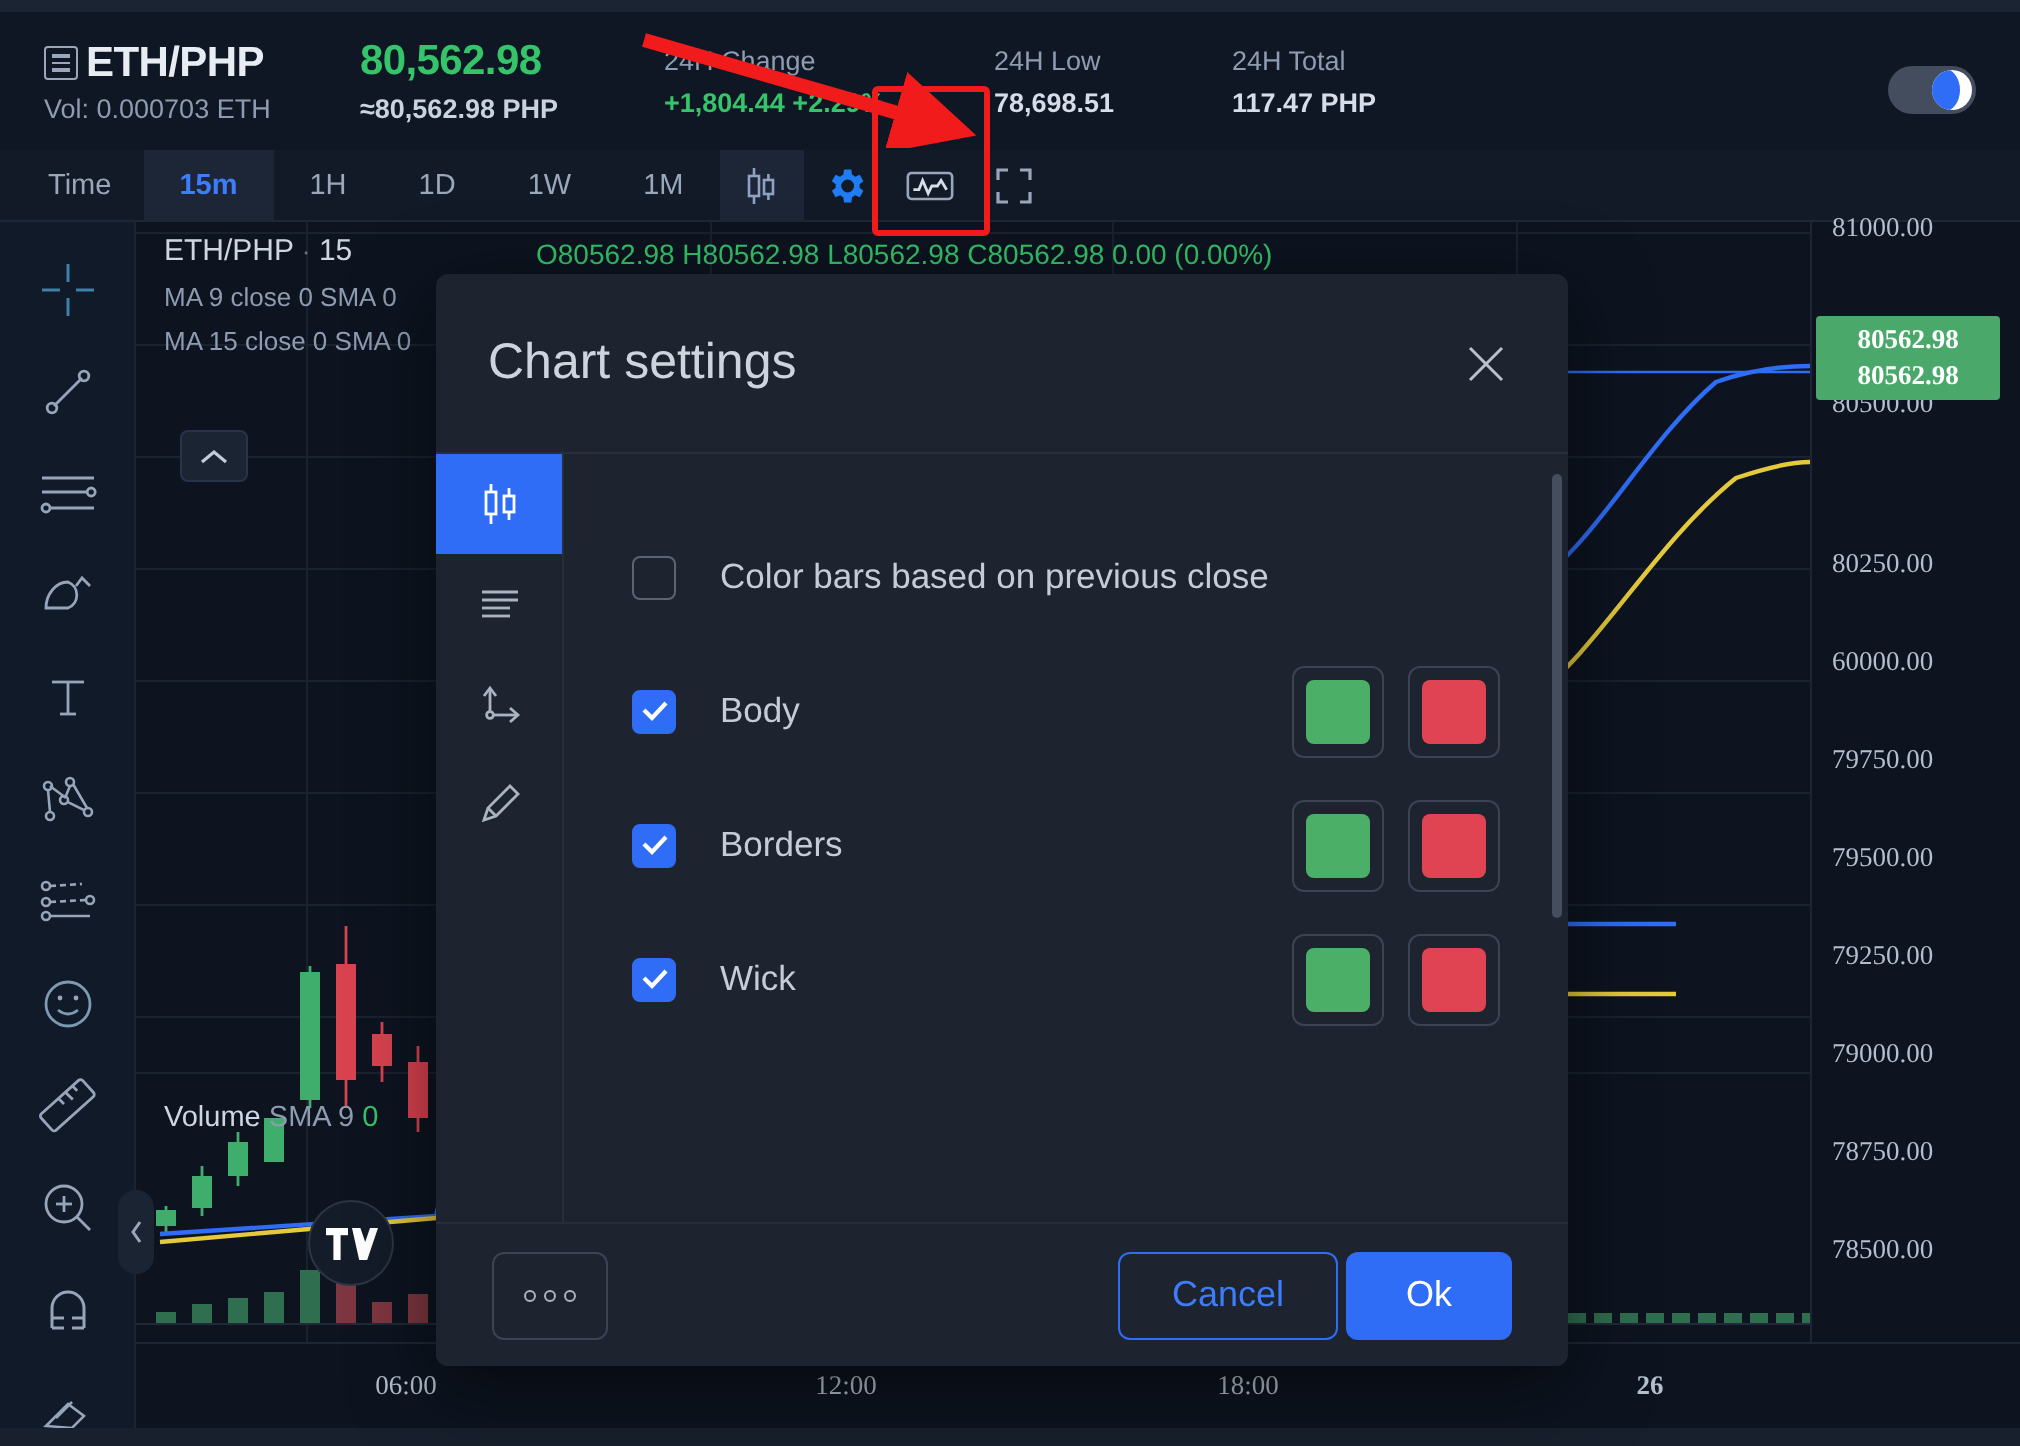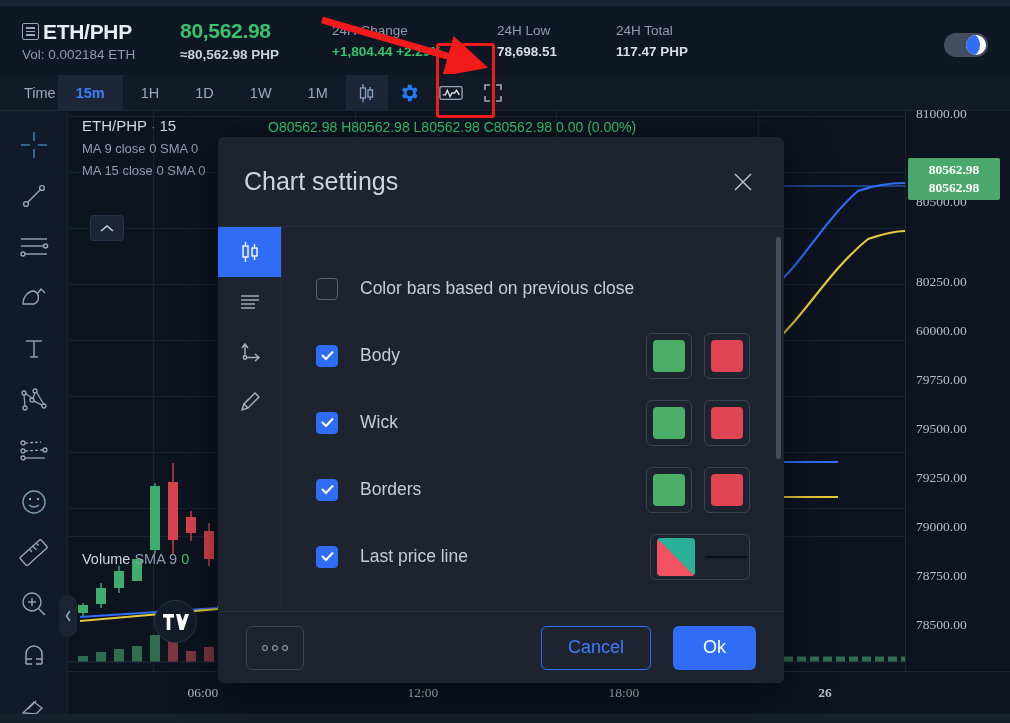--- a/index.html
+++ b/index.html
@@ -45,21 +45,21 @@
   .theme-knob { position:absolute; right:2px; top:2px; width:20px; height:20px;
                 border-radius:50%; background:#fff; overflow:hidden; }
   .theme-knob::after { content:""; position:absolute; left:-3px; top:-1px; width:17px; height:22px;
                        background:#2f6df6; border-radius:50%; }
 
   
   .toolbar { position:absolute; left:0; top:75px; width:1010px; height:36px;
              background:#121a28; border-bottom:1px solid #1d2635; display:flex; align-items:stretch; }
   .tb-item { display:flex; align-items:center; justify-content:center; font-size:14.5px;
              color:#9aa7bb; padding:0 18px; cursor:pointer; }
-  .tb-item.label { color:#9aa7bb; padding-left:24px; padding-right:2px; }
+  .tb-item.label { color:#9aa7bb; padding-left:24px; padding-right:16px; }
   .tb-item.active { background:#1c2636; color:#3d7dfb; font-weight:700; }
   .tb-icon { display:flex; align-items:center; justify-content:center; width:42px; cursor:pointer; }
   .tb-icon.boxed { background:#1c2636; }
   .tb-right { margin-left:auto; display:flex; align-items:center; gap:8px; padding-right:14px; }
   .pillbtn { border:1px solid #3d4a5e; border-radius:4px; padding:4px 14px; font-size:14px;
              color:#8e9bb0; background:transparent; cursor:pointer; }
   .pillbtn.sel { border-color:#2f6df6; color:#3d7dfb; }
 
   .gear-highlight { position:absolute; left:436px; top:43px; width:59px; height:75px;
                     border:3px solid #f11b1b; border-radius:3px; pointer-events:none; z-index:40; }
@@ -141,21 +141,21 @@
   .sw .lineprev { width:42px; height:0; border-top:2px solid #0b0f16; }
 
   .mscrollbar { position:absolute; right:3px; top:10px; width:5px; height:222px;
                 background:#454e5e; border-radius:3px; cursor:pointer; }
 
   .modal-foot { height:72px; flex:0 0 auto; background:#1d2430; border-top:1px solid #262e3b;
                 display:flex; align-items:center; padding:0 28px; }
   .dots-btn { width:58px; height:44px; border:1px solid #3b4354; border-radius:6px; background:transparent;
               display:flex; align-items:center; justify-content:center; gap:4px; cursor:pointer; }
   .dots-btn span { width:6px; height:6px; border-radius:50%; border:1px solid #aab3c0; display:block; }
-  .foot-right { margin-left:auto; display:flex; gap:22px; align-items:center; }
+  .foot-right { margin-left:auto; display:flex; gap:4px; align-items:center; }
   .btn-cancel { border:1px solid #2f6df6; color:#3d7dfb; background:transparent; border-radius:6px;
                 padding:0 26px; height:44px; font-size:18px; cursor:pointer; font-family:"Liberation Sans", sans-serif; }
   .btn-ok { border:none; background:#2f6df6; color:#fff; border-radius:6px; padding:0 30px; height:44px;
             font-size:18px; cursor:pointer; font-family:"Liberation Sans", sans-serif; }
 </style>
 </head>
 <body>
 
 <div class="app">
 
@@ -164,21 +164,21 @@
   <div class="header">
     <div class="pair-block">
       <div class="pair-row">
         <span class="pair-icon">
             <i></i>
             <i></i>
             <i></i>
           </span>
         <span class="pair-name">ETH/PHP</span>
       </div>
-      <div class="pair-vol">Vol: 0.002184 ETH</div>
+      <div class="pair-vol">Vol: 0.000703 ETH</div>
     </div>
 
     <div class="price-block">
       <div class="price-main">80,562.98</div>
       <div class="price-sub">≈80,562.98 PHP</div>
     </div>
 
     <div class="stat change">
       <div class="stat-label">24H Change</div>
       <div class="stat-val up">+1,804.44  +2.29%</div>
@@ -556,62 +556,48 @@
                 </span>
             </span>
           </div>
 
           <div class="opt-row">
             <span class="cb on">
               <svg width="13" height="11" viewBox="0 0 13 11" fill="none" stroke="#fff" stroke-width="2.1">
                 <polyline points="1,5 5,9 12,1.5"></polyline>
               </svg>
             </span>
+            <span class="opt-label">Borders</span>
+            <span class="swatches">
+              <span class="sw">
+                  <i style="background:#4CAF68"></i>
+                </span>
+              <span class="sw">
+                  <i style="background:#E04351"></i>
+                </span>
+            </span>
+          </div>
+
+          <div class="opt-row">
+            <span class="cb on">
+              <svg width="13" height="11" viewBox="0 0 13 11" fill="none" stroke="#fff" stroke-width="2.1">
+                <polyline points="1,5 5,9 12,1.5"></polyline>
+              </svg>
+            </span>
             <span class="opt-label">Wick</span>
             <span class="swatches">
               <span class="sw">
                   <i style="background:#4CAF68"></i>
                 </span>
               <span class="sw">
                   <i style="background:#E04351"></i>
                 </span>
             </span>
           </div>
 
-          <div class="opt-row">
-            <span class="cb on">
-              <svg width="13" height="11" viewBox="0 0 13 11" fill="none" stroke="#fff" stroke-width="2.1">
-                <polyline points="1,5 5,9 12,1.5"></polyline>
-              </svg>
-            </span>
-            <span class="opt-label">Borders</span>
-            <span class="swatches">
-              <span class="sw">
-                  <i style="background:#4CAF68"></i>
-                </span>
-              <span class="sw">
-                  <i style="background:#E04351"></i>
-                </span>
-            </span>
-          </div>
-
-          <div class="opt-row">
-            <span class="cb on">
-              <svg width="13" height="11" viewBox="0 0 13 11" fill="none" stroke="#fff" stroke-width="2.1">
-                <polyline points="1,5 5,9 12,1.5"></polyline>
-              </svg>
-            </span>
-            <span class="opt-label">Last price line</span>
-            <span class="swatches">
-              <span class="sw wide">
-                <span class="diag"></span>
-                <span class="lineprev"></span>
-              </span>
-            </span>
-          </div>
 
         </div>
         <div class="mscrollbar"></div>
       </div>
     </div>
 
     <div class="modal-foot">
       <button class="dots-btn">
         <span></span>
         <span></span>

